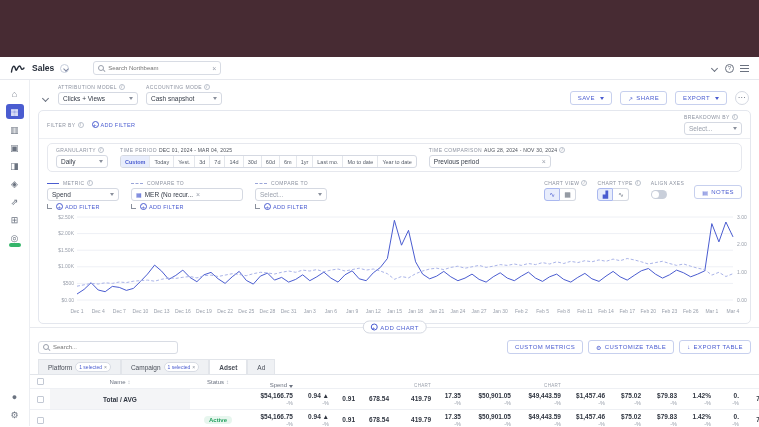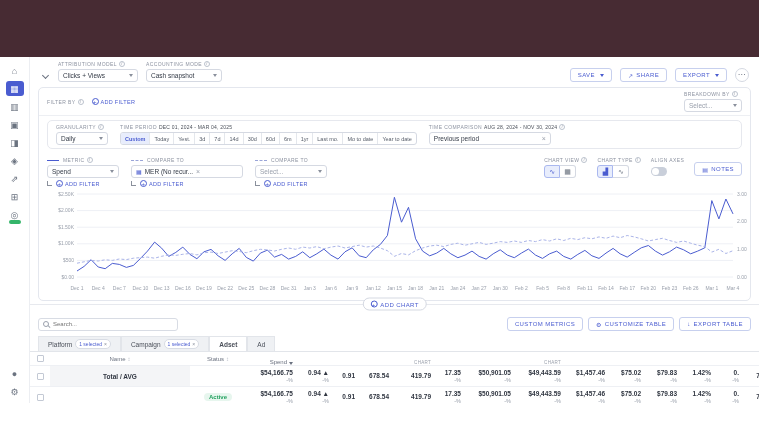--- a/index.html
+++ b/index.html
@@ -122,20 +122,38 @@
   .chartlbl{font-size:4.5px;letter-spacing:.3px;color:#9aa0ac}
   .statusbadge{background:#e7f6ee;color:#23a15f;border-radius:7px;font-size:6px;padding:1px 5px;font-weight:bold}
   .total .namecell{font-weight:bold}
 </style>
 </head>
 <body>
 
 <div class="screen">
   <div class="topbar"></div>
 
+  <div class="appbar">
+    <span class="logo">
+      <svg width="16" height="12" viewBox="0 0 16 12">
+          <path d="M1.5 10 C2.5 3,4.5 3,5.5 7 C6.5 11,7.5 4,9.5 4 C11.5 4,10.5 10,14 6" stroke="#272e3a" fill="none" stroke-width="1.4" stroke-linecap="round"></path>
+        </svg>
+    </span>
+    <span class="page-title">Sales</span>
+    <span class="title-ic"></span>
+    <span class="searchbar">
+      <span class="mag"></span>
+      <input placeholder="Search Northbeam" style="">
+      <span class="xic"></span>
+    </span>
+    <span class="spacer"></span>
+    <span class="chev"></span>
+    <span class="helpic"></span>
+    <span class="menuic"></span>
+  </div>
 
   <div class="bodyrow">
     <div class="sidebar">
       <div style="display:flex;flex-direction:column;gap:3px;align-items:center">
           <div class="sit">⌂</div>
           <div class="sit active">▦</div>
           <div class="sit">▥</div>
           <div class="sit">▣</div>
           <div class="sit">◨</div>
           <div class="sit">◈</div>

